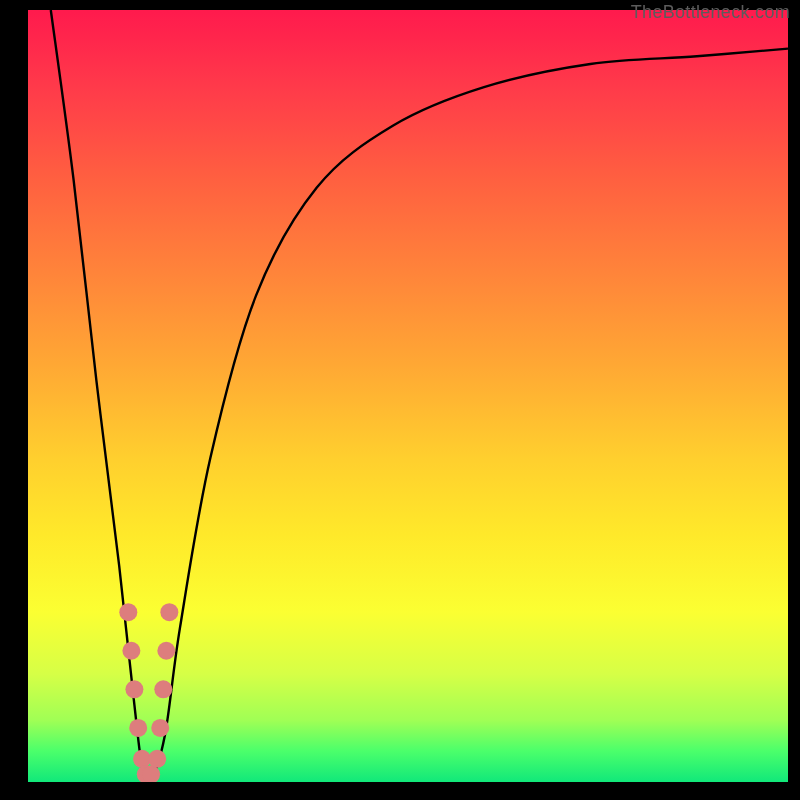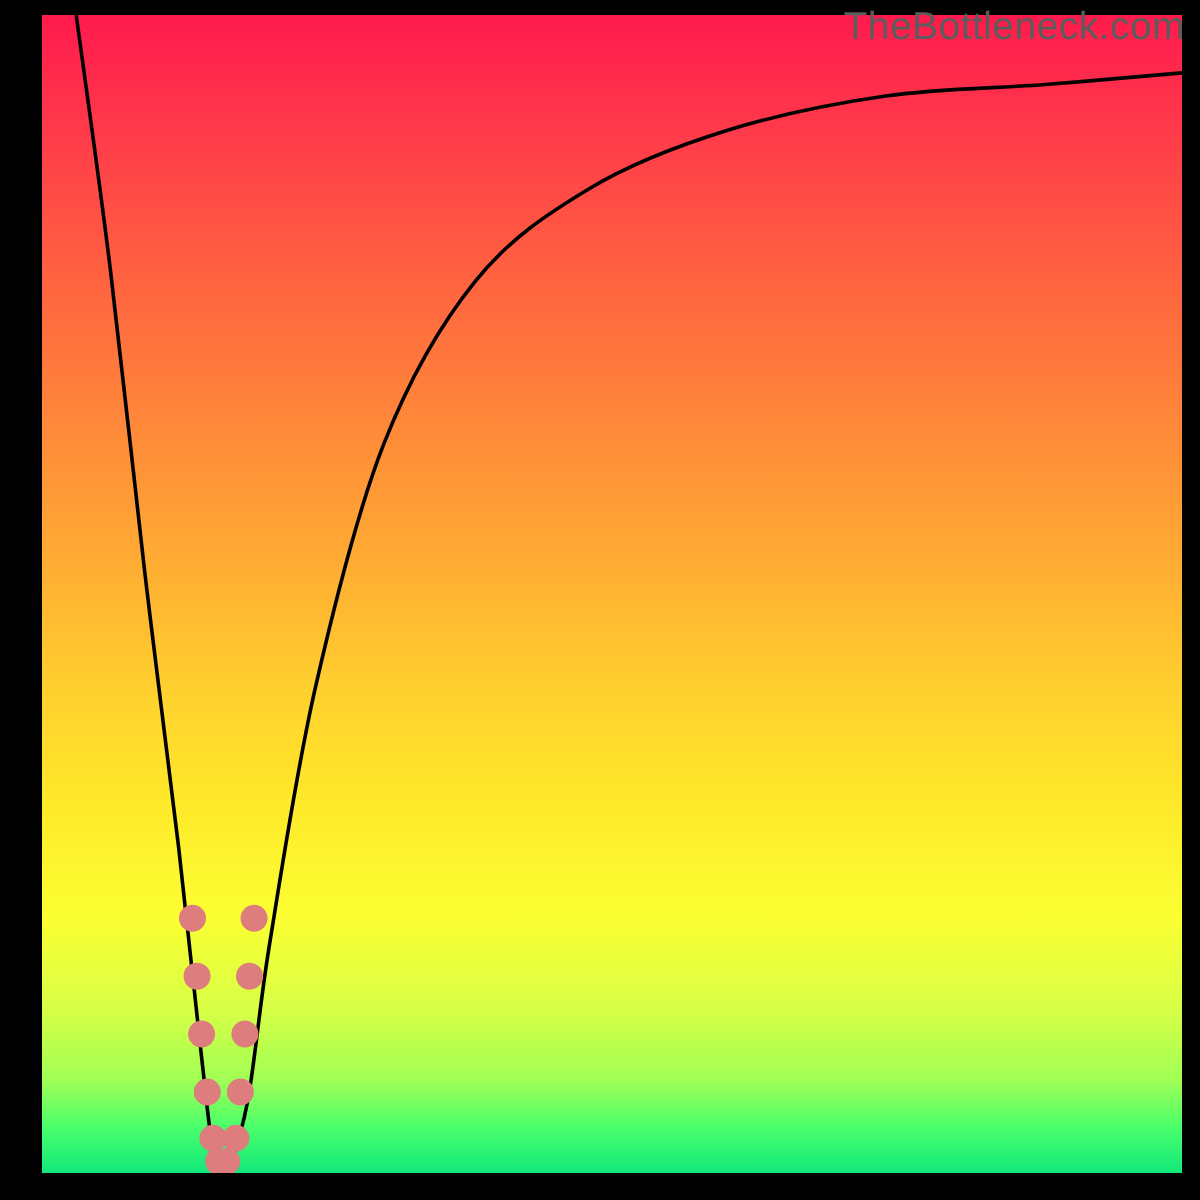--- a/index.html
+++ b/index.html
@@ -38,21 +38,21 @@
       #a0ff55 92%,
       #4bff6b 96%,
       #11e87a 100%
     );
   }
   .watermark {
     position: absolute;
     top: 2px;
     right: 10px;
     color: #5c5c5c;
-    font-size: 26px;
+    font-size: 18px;
     font-weight: 500;
     letter-spacing: 0.3px;
     pointer-events: none;
     user-select: none;
   }
   svg.curve {
     position: absolute;
     left: 0;
     top: 0;
     width: 760px;

